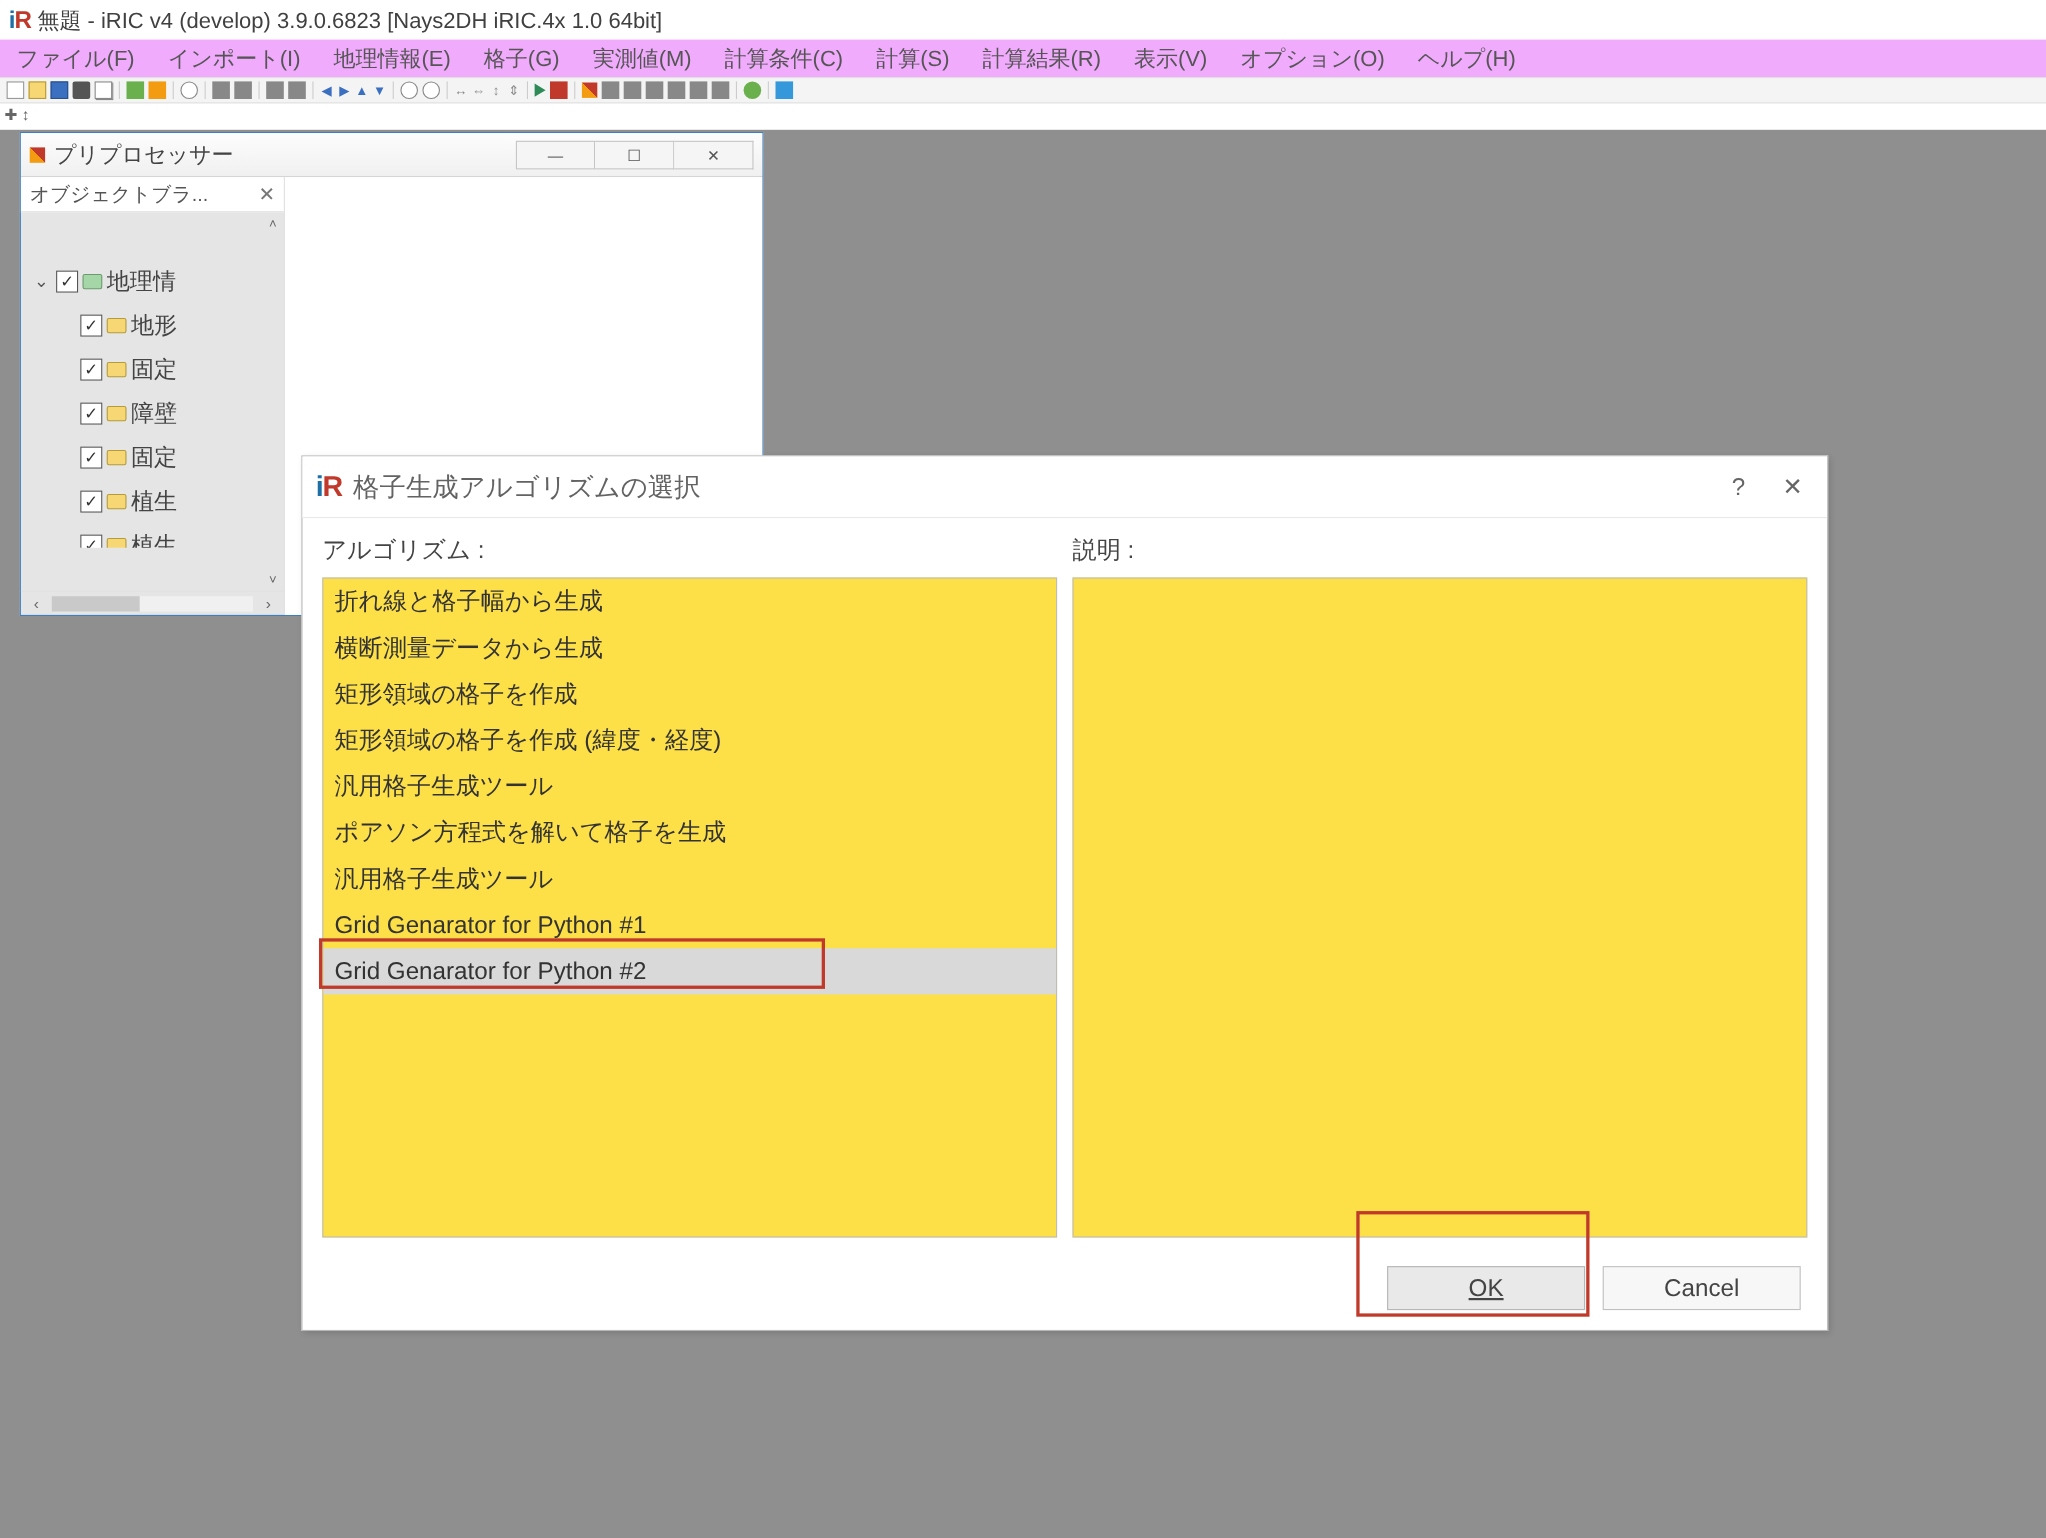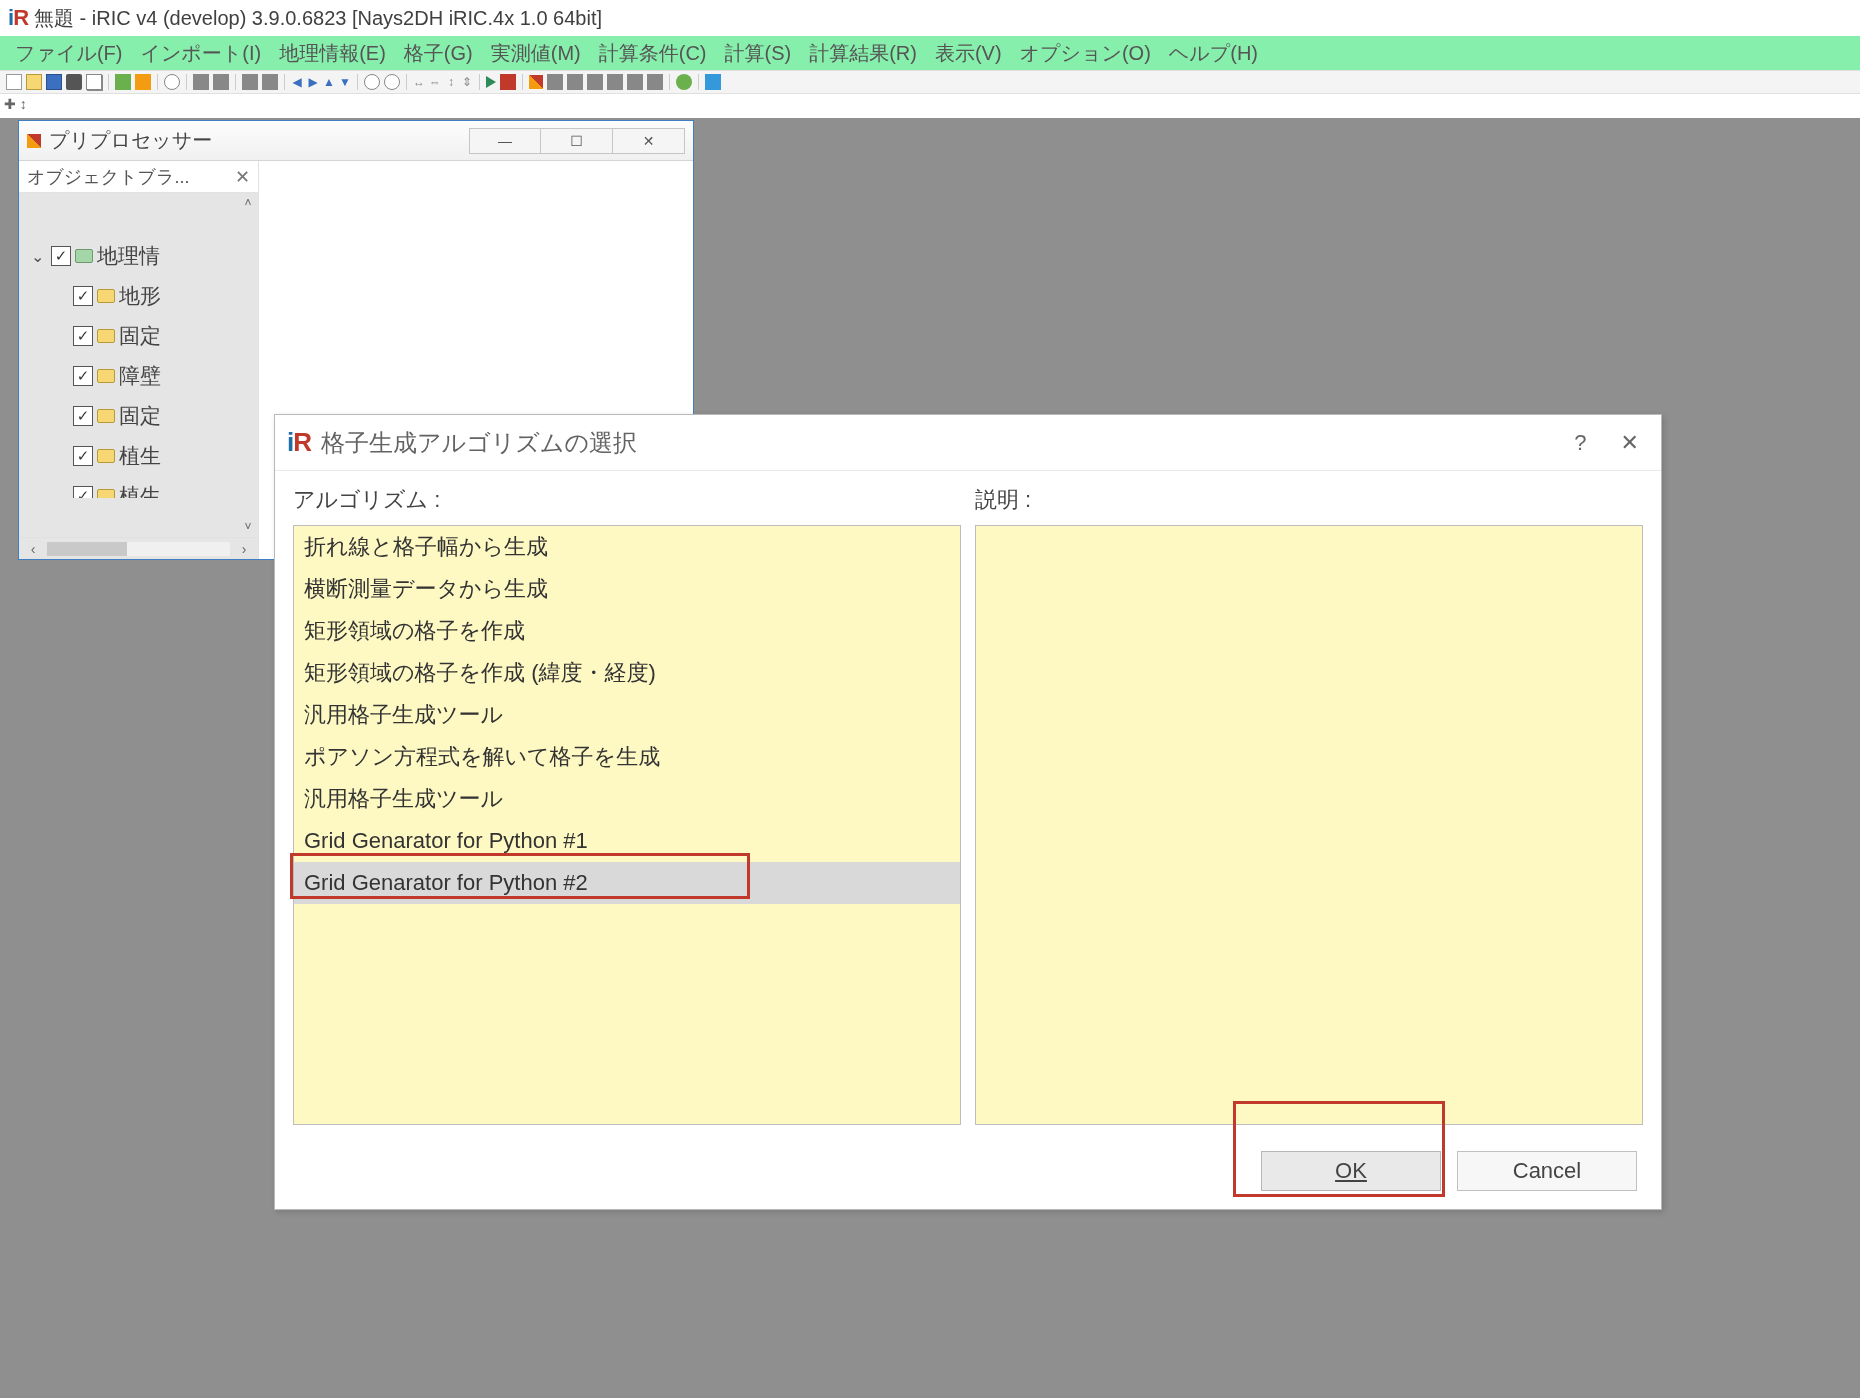--- a/index.html
+++ b/index.html
@@ -5,21 +5,21 @@
 * { box-sizing: border-box; margin: 0; padding: 0; font-family: "Meiryo", "Yu Gothic", sans-serif; }
 body { width: 1860px; height: 1398px; background: #fff; overflow: hidden; position: relative; font-size: 14px; color: #333; }
 
 
 .title-bar { height: 36px; display: flex; align-items: center; padding: 0 8px; gap: 6px; background: #fff; }
 .app-logo { font-weight: 700; color: #1d6fa5; display: inline-flex; align-items: center; font-size: 22px; letter-spacing: -1px; }
 .app-logo .r { color: #c0392b; }
 .title-text { color: #404040; font-size: 20px; }
 
 
-.menu-bar { height: 34px; display: flex; align-items: center; gap: 0; padding: 4px 6px; background: #86efac; }
+.menu-bar { height: 34px; display: flex; align-items: center; gap: 12px; padding: 4px 6px; background: #f0abfc; }
 .menu-item { padding: 5px 9px; font-size: 20px; color: #555; cursor: default; }
 
 
 .toolbar { height: 24px; background: #f4f4f4; border-top: 1px solid #e0e0e0; border-bottom: 1px solid #e0e0e0; display: flex; align-items: center; padding: 0 6px; gap: 4px; }
 .tool-ic { width: 16px; height: 16px; display: inline-block; }
 .sep { width: 1px; height: 16px; background: #ccc; margin: 0 2px; }
 .tool-ic.new{background:linear-gradient(#fff,#fff);border:1px solid #999;}
 .tool-ic.open{background:#f7d774;border:1px solid #b59b3a;}
 .tool-ic.save{background:#3b6fbf;border:1px solid #2a4f8a;}
 .tool-ic.snap{background:#555;border-radius:2px;}
@@ -66,21 +66,21 @@
 
 .dialog { position: absolute; top: 296px; left: 274px; width: 1388px; height: 796px; background: #fff; border: 1px solid #b8b8b8; box-shadow: 2px 2px 6px rgba(0,0,0,0.15); display:flex; flex-direction:column; }
 .dlg-title { height: 56px; display:flex; align-items:center; gap:10px; padding: 0 12px; background:#fff; border-bottom:1px solid #e8e8e8; }
 .dlg-title .app-logo { font-size:26px; }
 .dlg-title .ttl { font-size:24px; color:#636363; flex-grow:1; }
 .dlg-help { font-size:22px; color:#666; padding:0 14px; }
 .dlg-close { font-size:22px; color:#666; padding:0 10px; }
 .dlg-body { flex:1; display:flex; gap: 14px; padding: 14px 18px 8px 18px; }
 .col { flex:1; display:flex; flex-direction:column; }
 .col-lbl { font-size:22px; color:#444; margin-bottom: 10px; }
-.list-box { flex:1; border: 1px solid #bdbdbd; background:#fef9c3; overflow:hidden; }
+.list-box { flex:1; border: 1px solid #bdbdbd; background:#fde047; overflow:hidden; }
 .list-item { height:42px; display:flex; align-items:center; padding: 0 10px; font-size:22px; color:#333; }
 .list-item.sel { background: #d9d9d9; }
 .red-hl-list{position:absolute; border:3px solid #c0392b; pointer-events:none;}
 .dlg-foot { height: 76px; display:flex; align-items:center; justify-content:flex-end; gap: 16px; padding: 0 24px; }
 .btn { width: 180px; height: 40px; border:1px solid #c0c0c0; background:#f7f7f7; font-size:22px; color:#444; display:flex;align-items:center;justify-content:center;}
 .btn.primary{background:#e9e9e9; border-color:#b6b6b6;text-decoration:underline;}
 .red-hl-ok{position:absolute; border:3px solid #c0392b; pointer-events:none;}
 
 
 .pencil{width:14px;height:14px;background:linear-gradient(45deg,#f39c12 50%,#c0392b 50%);}

